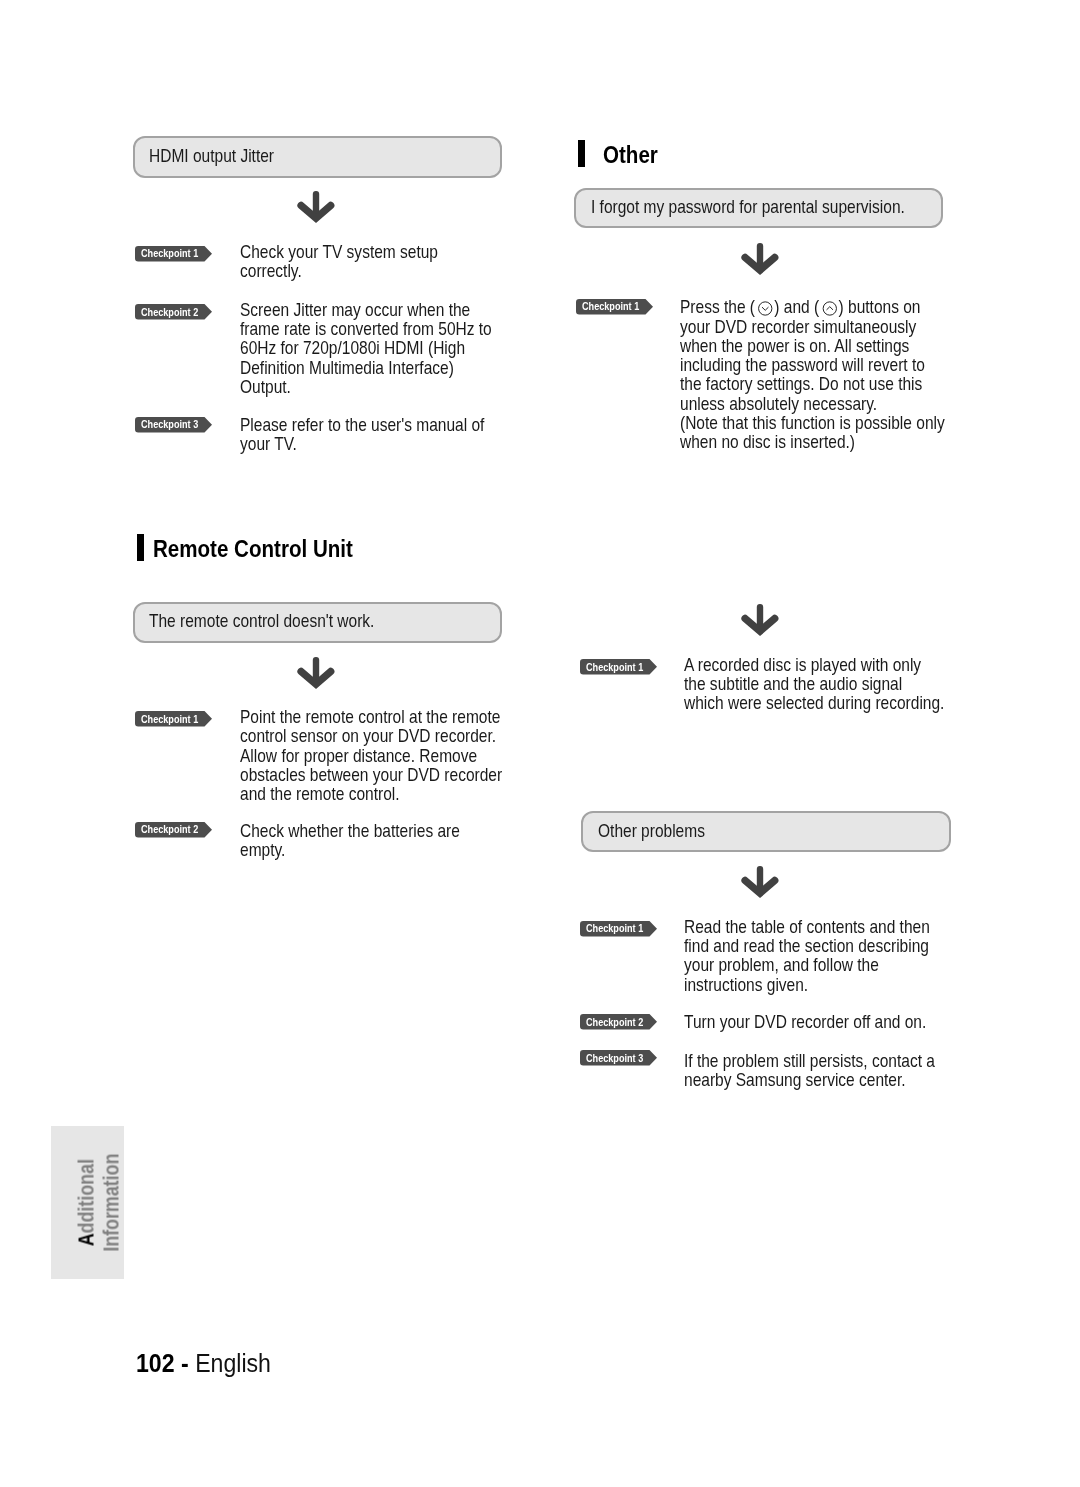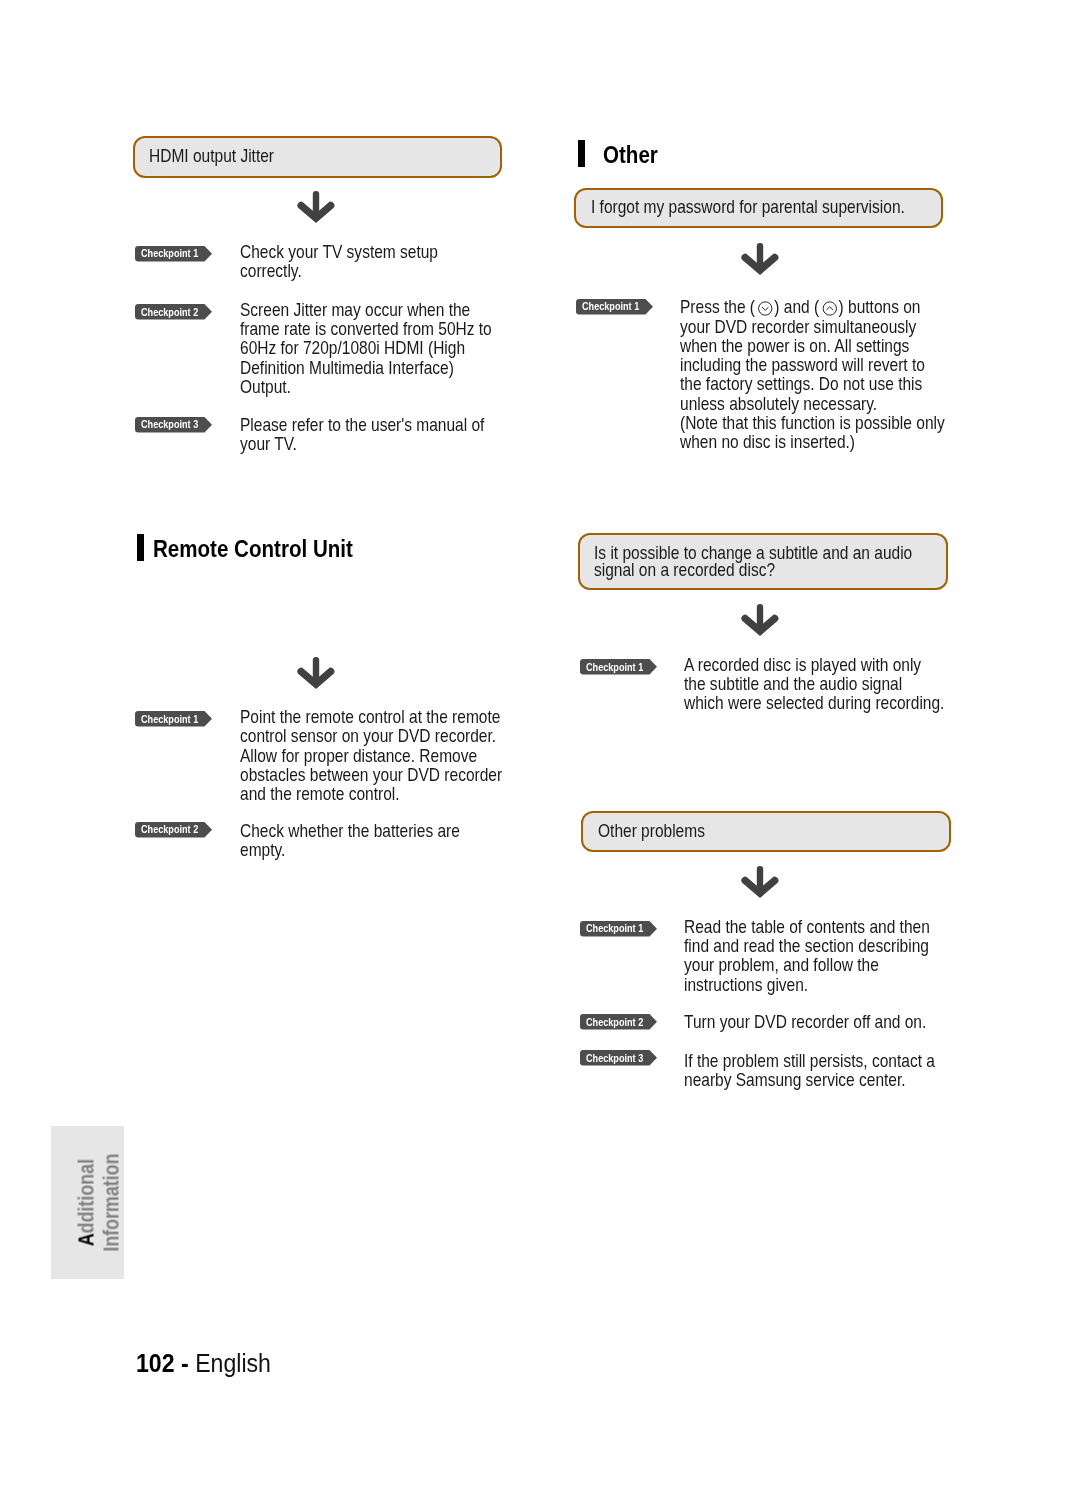--- a/index.html
+++ b/index.html
@@ -18,21 +18,21 @@
   .heading .bar{position:absolute;left:0;top:0;width:7.3px;height:27px;background:#000;}
   .heading .htext{
     position:absolute;top:1.9px;
     font-size:23.7px;font-weight:bold;white-space:nowrap;
     transform:scaleX(0.868) translateZ(0);transform-origin:0 0;color:#000;
   }
 
   
   .pill{
     position:absolute;box-sizing:border-box;
-    border:2px solid #a16207;background:#e6e6e6;border-radius:12px;
+    border:2px solid #a3a3a3;background:#e6e6e6;border-radius:12px;
   }
   .pill .ptext{
     position:absolute;left:14.8px;top:8.3px;
     font-size:18.5px;line-height:17.8px;color:#1a1a1a;white-space:nowrap;
     transform:scaleX(0.8385) translateZ(0);transform-origin:0 0;
   }
 
   
   .arrow{position:absolute;line-height:0;}
 
@@ -111,20 +111,23 @@
       <svg width="77" height="16" viewBox="0 0 77 16" aria-hidden="true">
         <path d="M3.2 0 H69.5 L77 7.75 L69.5 15.5 H3.2 A3.2 3.2 0 0 1 0 12.3 V3.2 A3.2 3.2 0 0 1 3.2 0 Z" fill="#4d4d4d"></path>
       </svg>
       <span class="tagtext">Checkpoint 3</span>
     </span>
   <div class="cp-text" style="left:239.8px;top:415.0px;">Please refer to the user's manual of<br>your TV.</div>
   <div class="heading" style="left:136.7px;top:534.4px;">
     <span class="bar"></span>
     <span class="htext" style="left:16.8px;">Remote Control Unit</span>
   </div>
+  <div class="pill" style="left:132.6px;top:602.1px;width:369.4px;height:41px;">
+    <div class="ptext">The remote control doesn't work.</div>
+  </div>
   <div class="arrow" style="left:294.1px;top:656.5px;"><svg width="44" height="36" viewBox="0 0 44 36" aria-hidden="true">
         <rect x="18.8" y="0" width="6.4" height="25" rx="3" fill="#414141"></rect>
         <path d="M7.1 14.5 L22 27.2 L36.7 14.5" fill="none" stroke="#414141" stroke-width="7.4" stroke-linecap="round" stroke-linejoin="miter"></path>
       </svg></div>
   <span class="cp-badge" style="left:134.6px;top:711.3px;">
       <svg width="77" height="16" viewBox="0 0 77 16" aria-hidden="true">
         <path d="M3.2 0 H69.5 L77 7.75 L69.5 15.5 H3.2 A3.2 3.2 0 0 1 0 12.3 V3.2 A3.2 3.2 0 0 1 3.2 0 Z" fill="#4d4d4d"></path>
       </svg>
       <span class="tagtext">Checkpoint 1</span>
     </span>
@@ -154,23 +157,20 @@
       </svg>
       <span class="tagtext">Checkpoint 1</span>
     </span>
   <div class="cp-text" style="left:680.1px;top:297.3px;"><span>Press the (</span><span class="circ"><svg width="21" height="15" viewBox="0 0 21 15" aria-hidden="true">
           <circle cx="10.6" cy="7.5" r="6.65" fill="none" stroke="#1a1a1a" stroke-width="0.95"></circle>
           <path d="M7.65 6.4 L10.6 9.3 L13.55 6.4" fill="none" stroke="#1a1a1a" stroke-width="0.95" stroke-linecap="round" stroke-linejoin="round"></path>
         </svg></span><span>) and (</span><span class="circ"><svg width="21" height="15" viewBox="0 0 21 15" aria-hidden="true">
           <circle cx="10.6" cy="7.5" r="6.65" fill="none" stroke="#1a1a1a" stroke-width="0.95"></circle>
           <path d="M7.65 8.6 L10.6 5.7 L13.55 8.6" fill="none" stroke="#1a1a1a" stroke-width="0.95" stroke-linecap="round" stroke-linejoin="round"></path>
         </svg></span><span>) buttons on</span><span><br>your DVD recorder simultaneously<br>when the power is on. All settings<br>including the password will revert to<br>the factory settings. Do not use this<br>unless absolutely necessary.<br>(Note that this function is possible only<br>when no disc is inserted.)</span></div>
-  <div class="pill" style="left:577.7px;top:533.4px;width:370.2px;height:56.4px;">
-    <div class="ptext">Is it possible to change a subtitle and an audio<br>signal on a recorded disc?</div>
-  </div>
   <div class="arrow" style="left:738.1px;top:604px;"><svg width="44" height="36" viewBox="0 0 44 36" aria-hidden="true">
         <rect x="18.8" y="0" width="6.4" height="25" rx="3" fill="#414141"></rect>
         <path d="M7.1 14.5 L22 27.2 L36.7 14.5" fill="none" stroke="#414141" stroke-width="7.4" stroke-linecap="round" stroke-linejoin="miter"></path>
       </svg></div>
   <span class="cp-badge" style="left:579.8px;top:659.3px;">
       <svg width="77" height="16" viewBox="0 0 77 16" aria-hidden="true">
         <path d="M3.2 0 H69.5 L77 7.75 L69.5 15.5 H3.2 A3.2 3.2 0 0 1 0 12.3 V3.2 A3.2 3.2 0 0 1 3.2 0 Z" fill="#4d4d4d"></path>
       </svg>
       <span class="tagtext">Checkpoint 1</span>
     </span>

